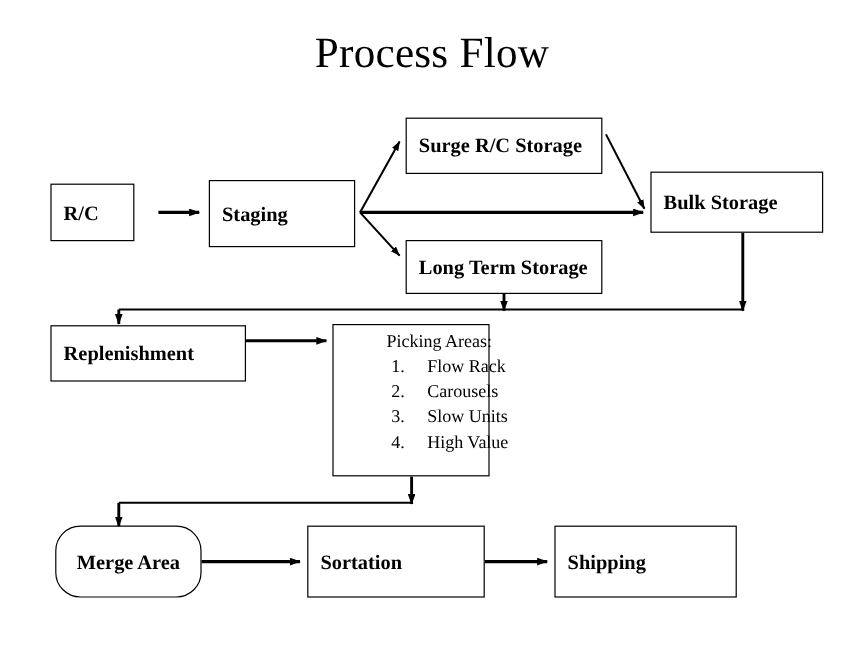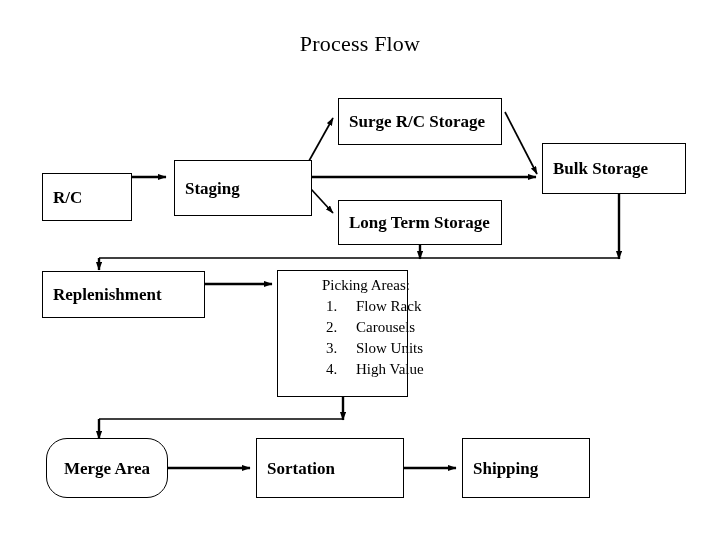--- a/index.html
+++ b/index.html
@@ -24,21 +24,21 @@
     width: 720px;
     height: 540px;
     pointer-events: none;
   }
   .title {
     position: absolute;
     left: 0;
     top: 24px;
     width: 720px;
     text-align: center;
-    font-size: 22px;
+    font-size: 36px;
     line-height: 40px;
     font-weight: normal;
     letter-spacing: 0.2px;
     white-space: nowrap;
   }
   .node {
     position: absolute;
     box-sizing: border-box;
     border: 1px solid #000000;
     background: #ffffff;
@@ -130,25 +130,25 @@
 
     <line x1="99" y1="419" x2="344" y2="419" stroke="#000000" stroke-width="1.7"></line>
 
     <line x1="99" y1="419" x2="99" y2="439" stroke="#000000" stroke-width="2.4" marker-end="url(#ah)"></line>
 
     <line x1="168" y1="468" x2="250" y2="468" stroke="#000000" stroke-width="2.6" marker-end="url(#ah)"></line>
 
     <line x1="404" y1="468" x2="456" y2="468" stroke="#000000" stroke-width="2.6" marker-end="url(#ah)"></line>
   </svg>
 
-  <div class="node" style="left:42px; top:153px; width:90px; height:48px;margin-top:20px;">
+  <div class="node" style="left:42px; top:153px; width:70px; height:48px;">
     <span class="label">R/C</span>
   </div>
 
-  <div class="node" style="left:174px; top:150px; width:138px; height:56px;margin-top:10px;">
+  <div class="node" style="left:174px; top:150px; width:122px; height:56px;">
     <span class="label">Staging</span>
   </div>
 
   <div class="node" style="left:338px; top:98px; width:164px; height:47px;">
     <span class="label">Surge R/C Storage</span>
   </div>
 
   <div class="node" style="left:338px; top:200px; width:164px; height:45px;">
     <span class="label">Long Term Storage</span>
   </div>
@@ -184,17 +184,17 @@
   </div>
 
   <div class="node center" style="left:46px; top:438px; width:122px; height:60px;border-radius:21px;">
     <span class="label">Merge Area</span>
   </div>
 
   <div class="node" style="left:256px; top:438px; width:148px; height:60px;">
     <span class="label">Sortation</span>
   </div>
 
-  <div class="node" style="left:462px; top:438px; width:128px; height:60px;">
+  <div class="node" style="left:462px; top:438px; width:152px; height:60px;">
     <span class="label">Shipping</span>
   </div>
 
 </div>
 
 </body></html>

